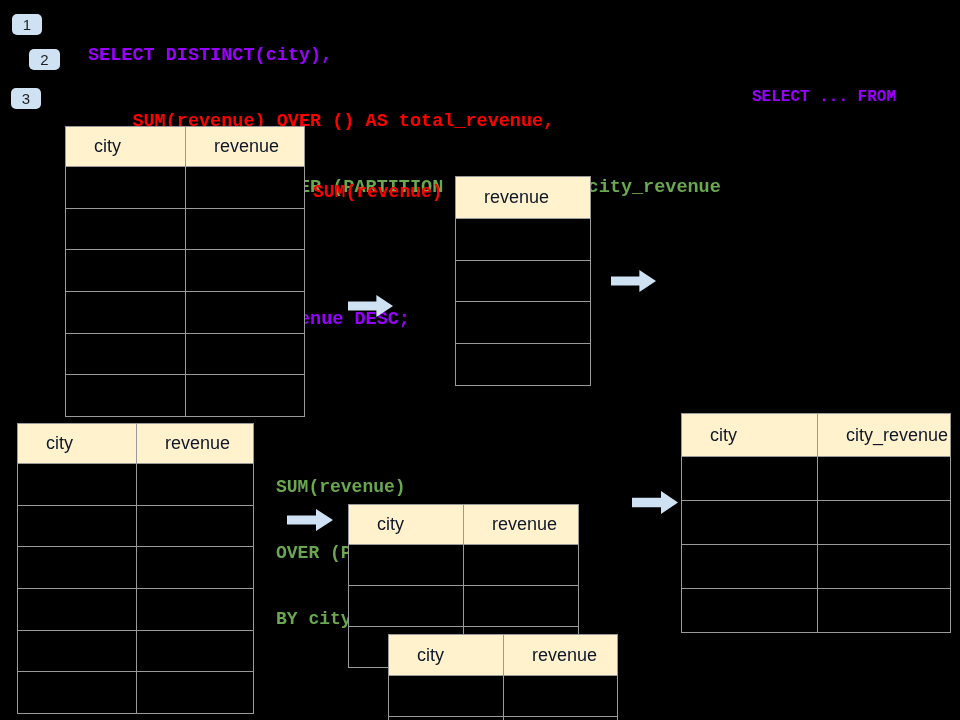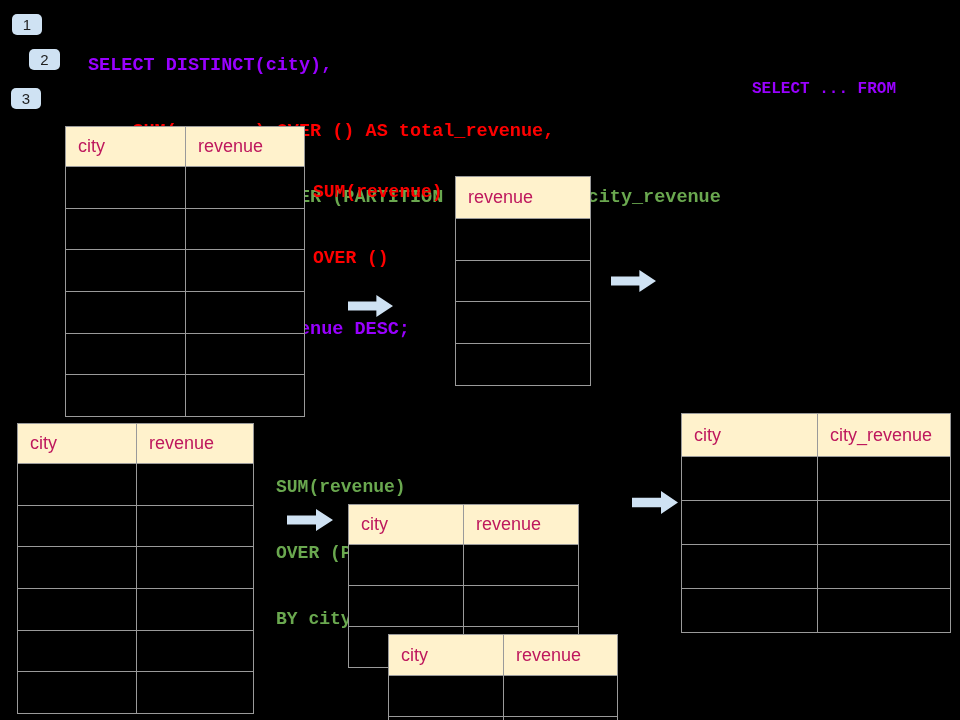--- a/index.html
+++ b/index.html
@@ -36,39 +36,39 @@
   
   .code {
     position: absolute;
     font-family: "Liberation Mono", monospace;
     font-weight: bold;
     white-space: pre;
   }
   .c-purple { color: var(--purple); }
   .c-red    { color: var(--red); }
   .c-green  { color: var(--green); }
-  #main-code  { left: 88px;  top: 11px;  font-size: 18.5px; line-height: 22px; }
-  #side-note  { left: 752px; top: 32px;  font-size: 16px;   line-height: 23px; }
+  #main-code  { left: 88px;  top: 1px;  font-size: 18.5px; line-height: 22px; }
+  #side-note  { left: 752px; top: 40px;  font-size: 16px;   line-height: 23px; }
   #label-total{ left: 313px; top: 137px; font-size: 18px;   line-height: 22px; }
   #label-part { left: 276px; top: 432px; font-size: 18px;   line-height: 22px; }
 
   
   table.tbl {
     position: absolute;
     border-collapse: collapse;
     table-layout: fixed;
   }
   table.tbl th {
     background: var(--header-bg);
     border: 1.5px solid var(--grid-line);
     font-weight: normal;
     font-size: 18px;
-    color: #be185d;
+    color: #0f172a;
     text-align: left;
-    padding: 0 0 0 12px;
+    padding: 0 0 0 28px;
     vertical-align: middle;
   }
   table.tbl td {
     background: #000;
     border: 1.5px solid var(--grid-line);
   }
   #tbl-source-top      { left: 65px;  top: 126px; width: 239px; }
   #tbl-source-top      tr.hd { height: 40px; }
   #tbl-source-top      tr.bd { height: 41.7px; }
   #tbl-total-result    { left: 455px; top: 176px; width: 135px; }
@@ -109,21 +109,20 @@
   <div class="code-line c-purple">  FROM rides</div>
   <div class="code-line c-purple">  ORDER by city_revenue DESC;</div>
 </div>
 
 <div class="code c-purple" id="side-note">
   <div>SELECT ... FROM</div>
 </div>
 
 <div class="code c-red" id="label-total">
   <div>SUM(revenue)</div>
-  <div>OVER ()</div>
 </div>
 
 <div class="code c-green" id="label-part">
   <div>SUM(revenue)</div>
   <div>OVER (PARTITION</div>
   <div>BY city)</div>
 </div>
 
 <table class="tbl" id="tbl-source-top">
   <colgroup>

